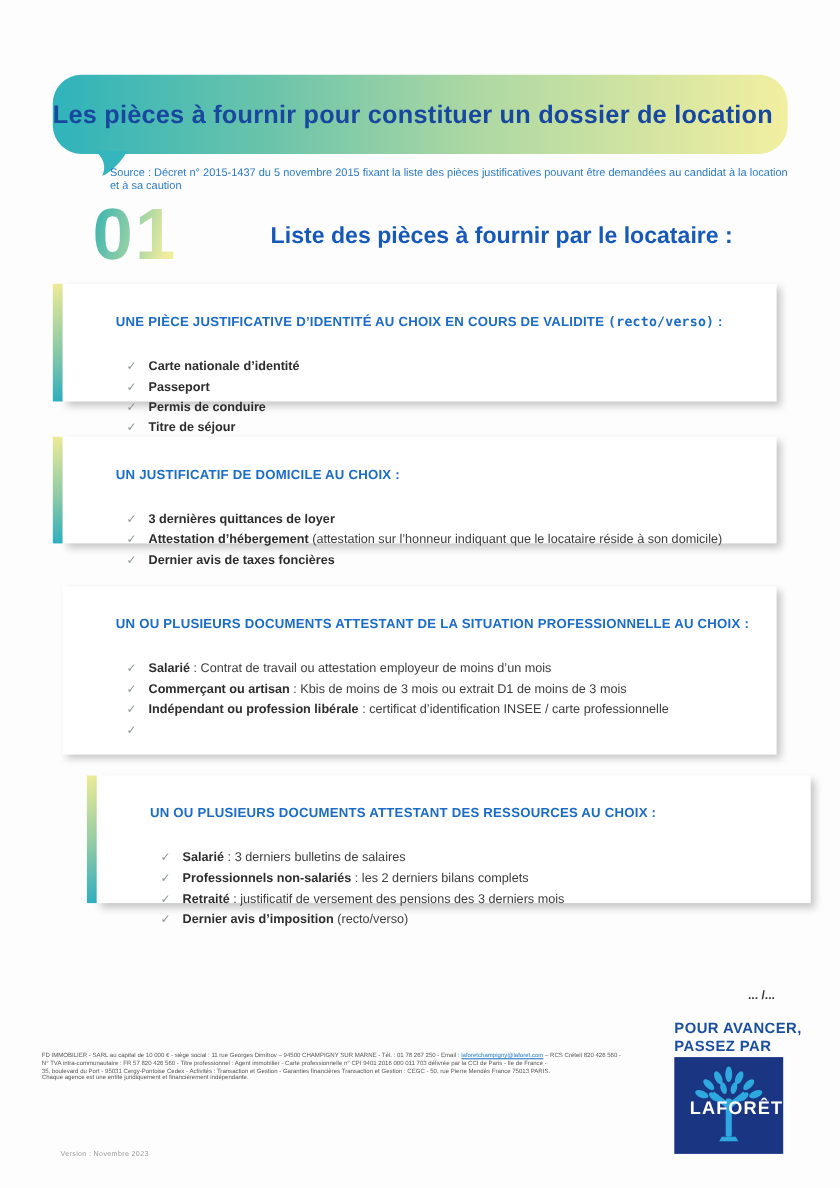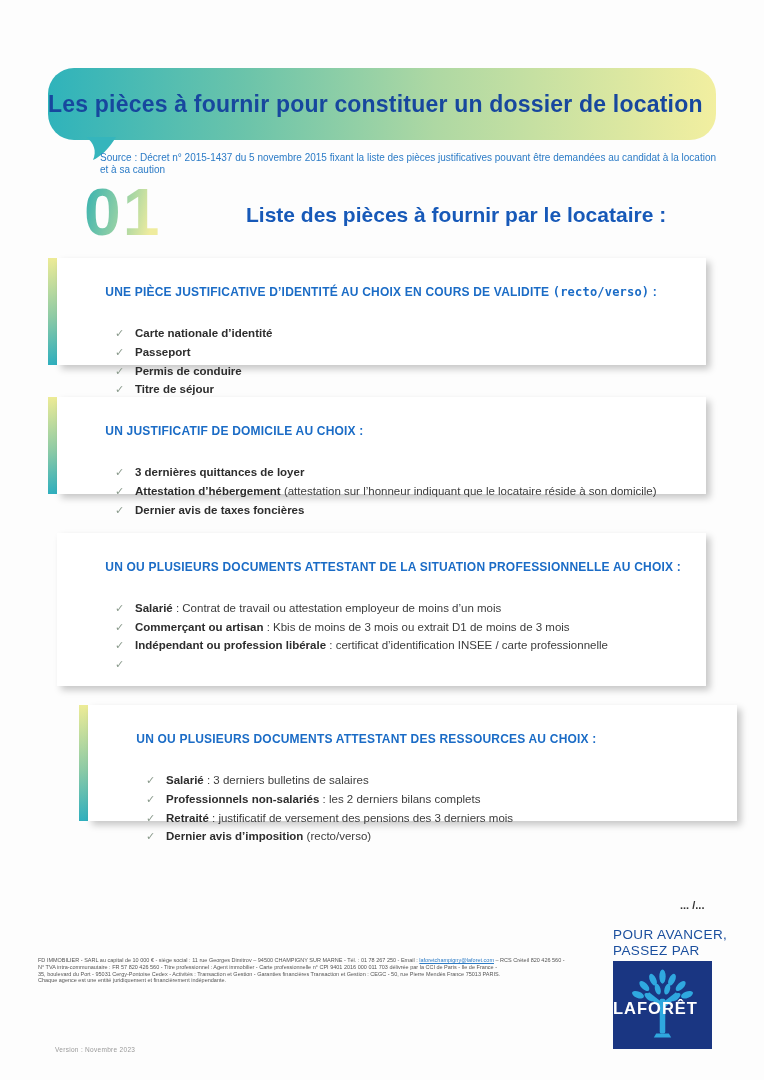--- a/index.html
+++ b/index.html
@@ -43,25 +43,25 @@
   .check { color:#8a9a8c; width:20px; flex:none; font-size:11px; }
   .item-label { font-weight:bold; color:#2d2d2d; white-space:pre-wrap; }
   .item-detail { white-space:pre-wrap; }
   .box-1 { top:258px; height:107px; }
   .box-2 { top:397px; height:97px; }
   .box-3 { top:568px; height:118px;align-items:flex-end; }
   .box-4 { top:705px; height:116px;margin-left:31px; }
 
   
   .page-marker { position:absolute; left:680px; top:899px; font-size:11px; color:#333; font-weight:bold; }
-  .slogan { position:absolute; left:613px; top:927px; color:#1b4f9e; font-weight:normal; font-size:13.5px; line-height:16px; letter-spacing:0.4px; }
+  .slogan { position:absolute; left:613px; top:927px; color:#1b4f9e; font-weight:bold; font-size:13.5px; line-height:16px; letter-spacing:0.4px; }
   .logo { position:absolute; left:613px; top:961px; width:99px; height:88px; background:#1a3682; }
   .logo svg { position:absolute; left:10px; top:4px; }
   .logo-word {
-    position:absolute; left:0; right:0; top:38px; text-align:left;
+    position:absolute; left:0; right:0; top:38px; text-align:right;
     color:#ffffff; font-weight:bold; font-size:16.5px; letter-spacing:1px;
   }
   .legal { position:absolute; left:38px; top:957px; width:560px; font-size:5.5px; line-height:6.8px; color:#555; }
   .legal a { color:#2b7bc6; }
   .version { position:absolute; left:55px; top:1046px; font-size:6.5px; color:#9a9a9a; letter-spacing:0.3px; }
 </style>
 </head>
 <body>
 
 <div class="page">

